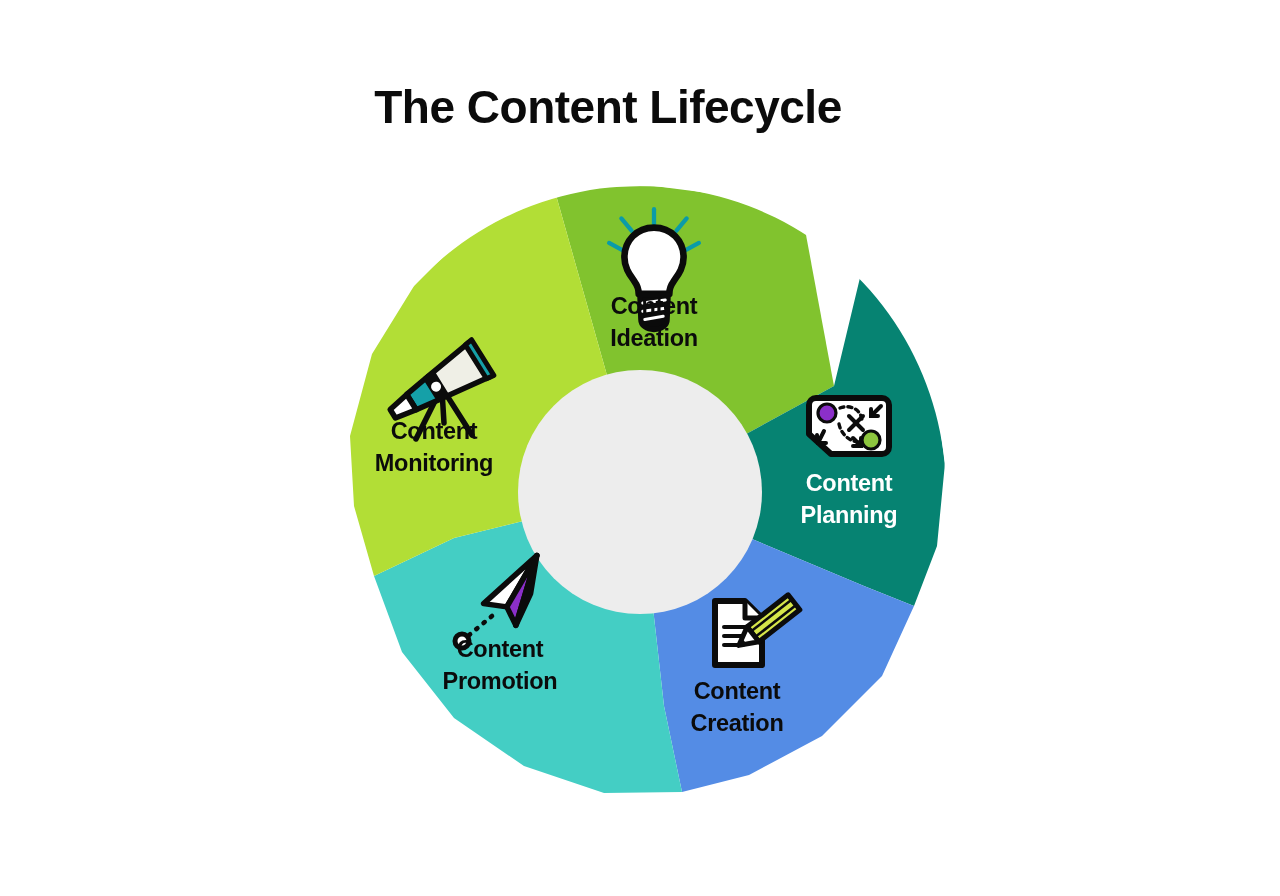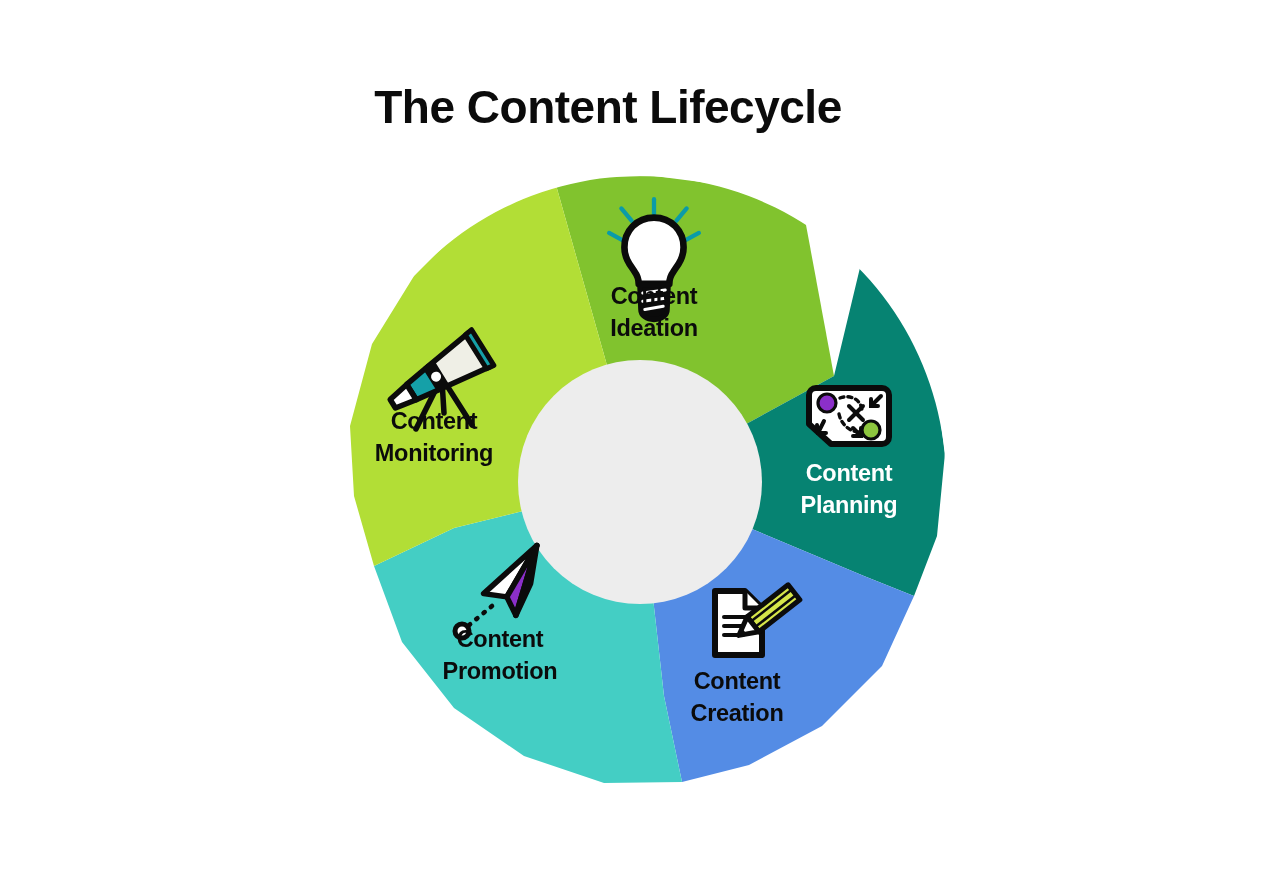--- a/index.html
+++ b/index.html
@@ -22,21 +22,21 @@
     text-align: center;
     font-size: 46px;
     font-weight: bold;
     letter-spacing: -0.5px;
     color: #0b0b0b;
     line-height: 1.1;
   }
   #wheel-wrap {
     position: absolute;
     left: 334px;
-    top: 176px;
+    top: 186px;
     width: 612px;
     height: 612px;
   }
   svg.wheel {
     display: block;
     width: 612px;
     height: 612px;
   }
   .seg-label {
     font-family: "Liberation Sans", sans-serif;

